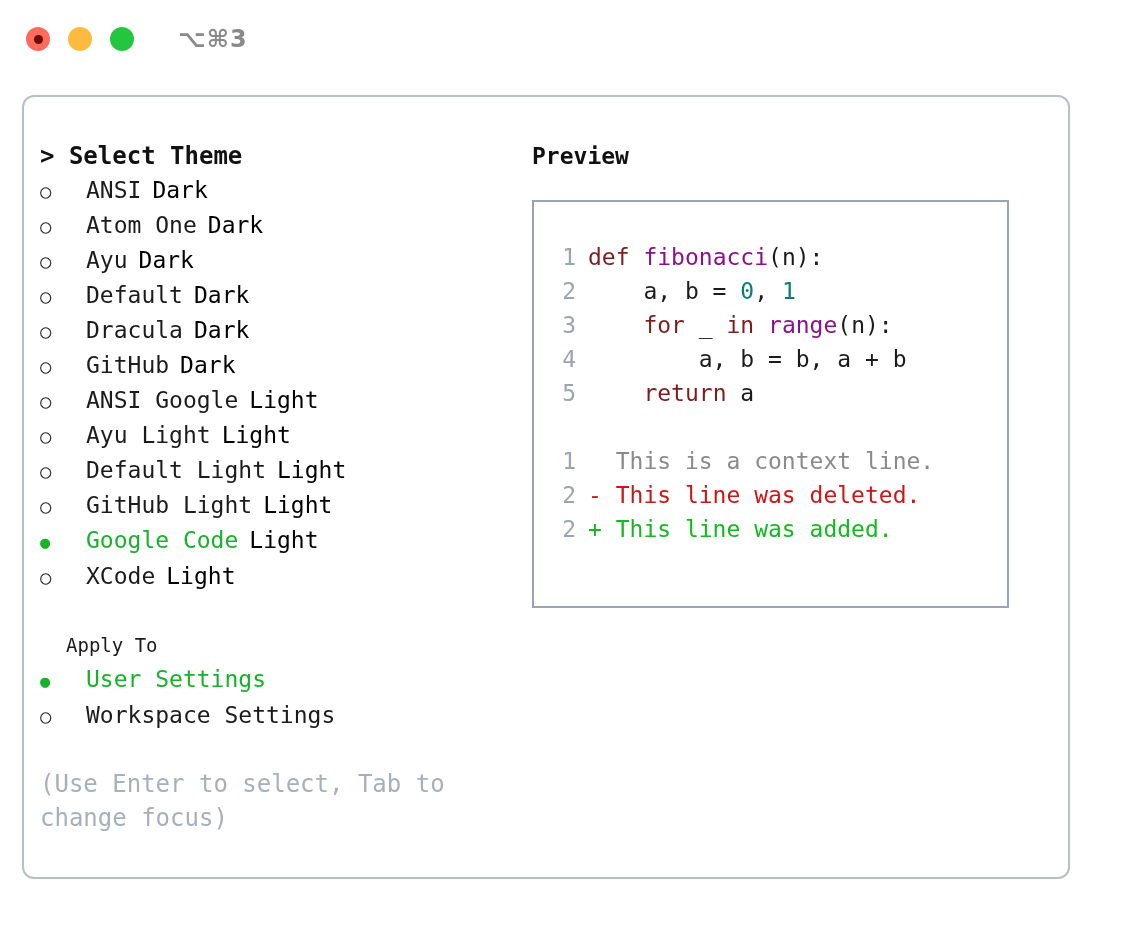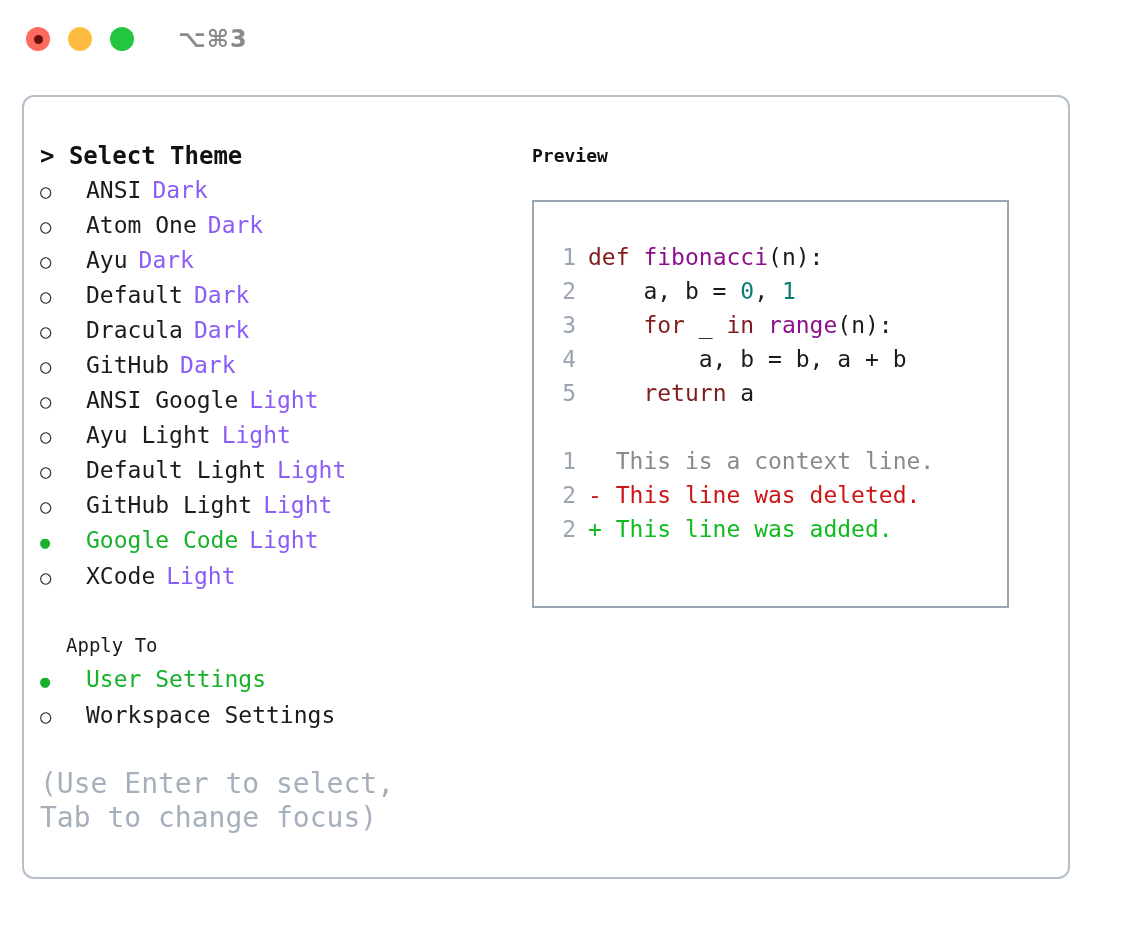--- a/index.html
+++ b/index.html
@@ -97,47 +97,47 @@
   .bullet {
     width: 26px;
     flex: 0 0 26px;
     font-size: 19px;
     color: #2b2b2b;
   }
   .bullet.on { color: #17b12b; font-size: 17px; }
   .theme-name { color: #1b1b1b; margin-left: 20px; }
   .theme-name.sel { color: #17b12b; text-align: center; }
   .theme-tag {
-    color: #8b5cf6;
+    color: #000000;
     margin-left: 11px;
   }
 
   .apply-head {
     margin-top: 34px;
     padding-left: 26px;
     font-size: 19px;
     color: #1b1b1b;
     line-height: 34px;
     white-space: pre;
   }
 
   .hint {
     margin-top: 34px;
-    font-size: 28px;
+    font-size: 24px;
     color: #a6b0bd;
     line-height: 34px;
     max-width: 410px;
     white-space: pre-wrap;
   }
 
   
   .right-col { flex: 1 1 auto; padding-left: 22px; }
 
   .preview-title {
-    font-size: 18px;
+    font-size: 23px;
     font-weight: 700;
     color: #111111;
     line-height: 34px;
   }
 
   .preview-box {
     margin-top: 27px;
     width: 477px;
     height: 408px;
     border: 2px solid #9aa6b4;

